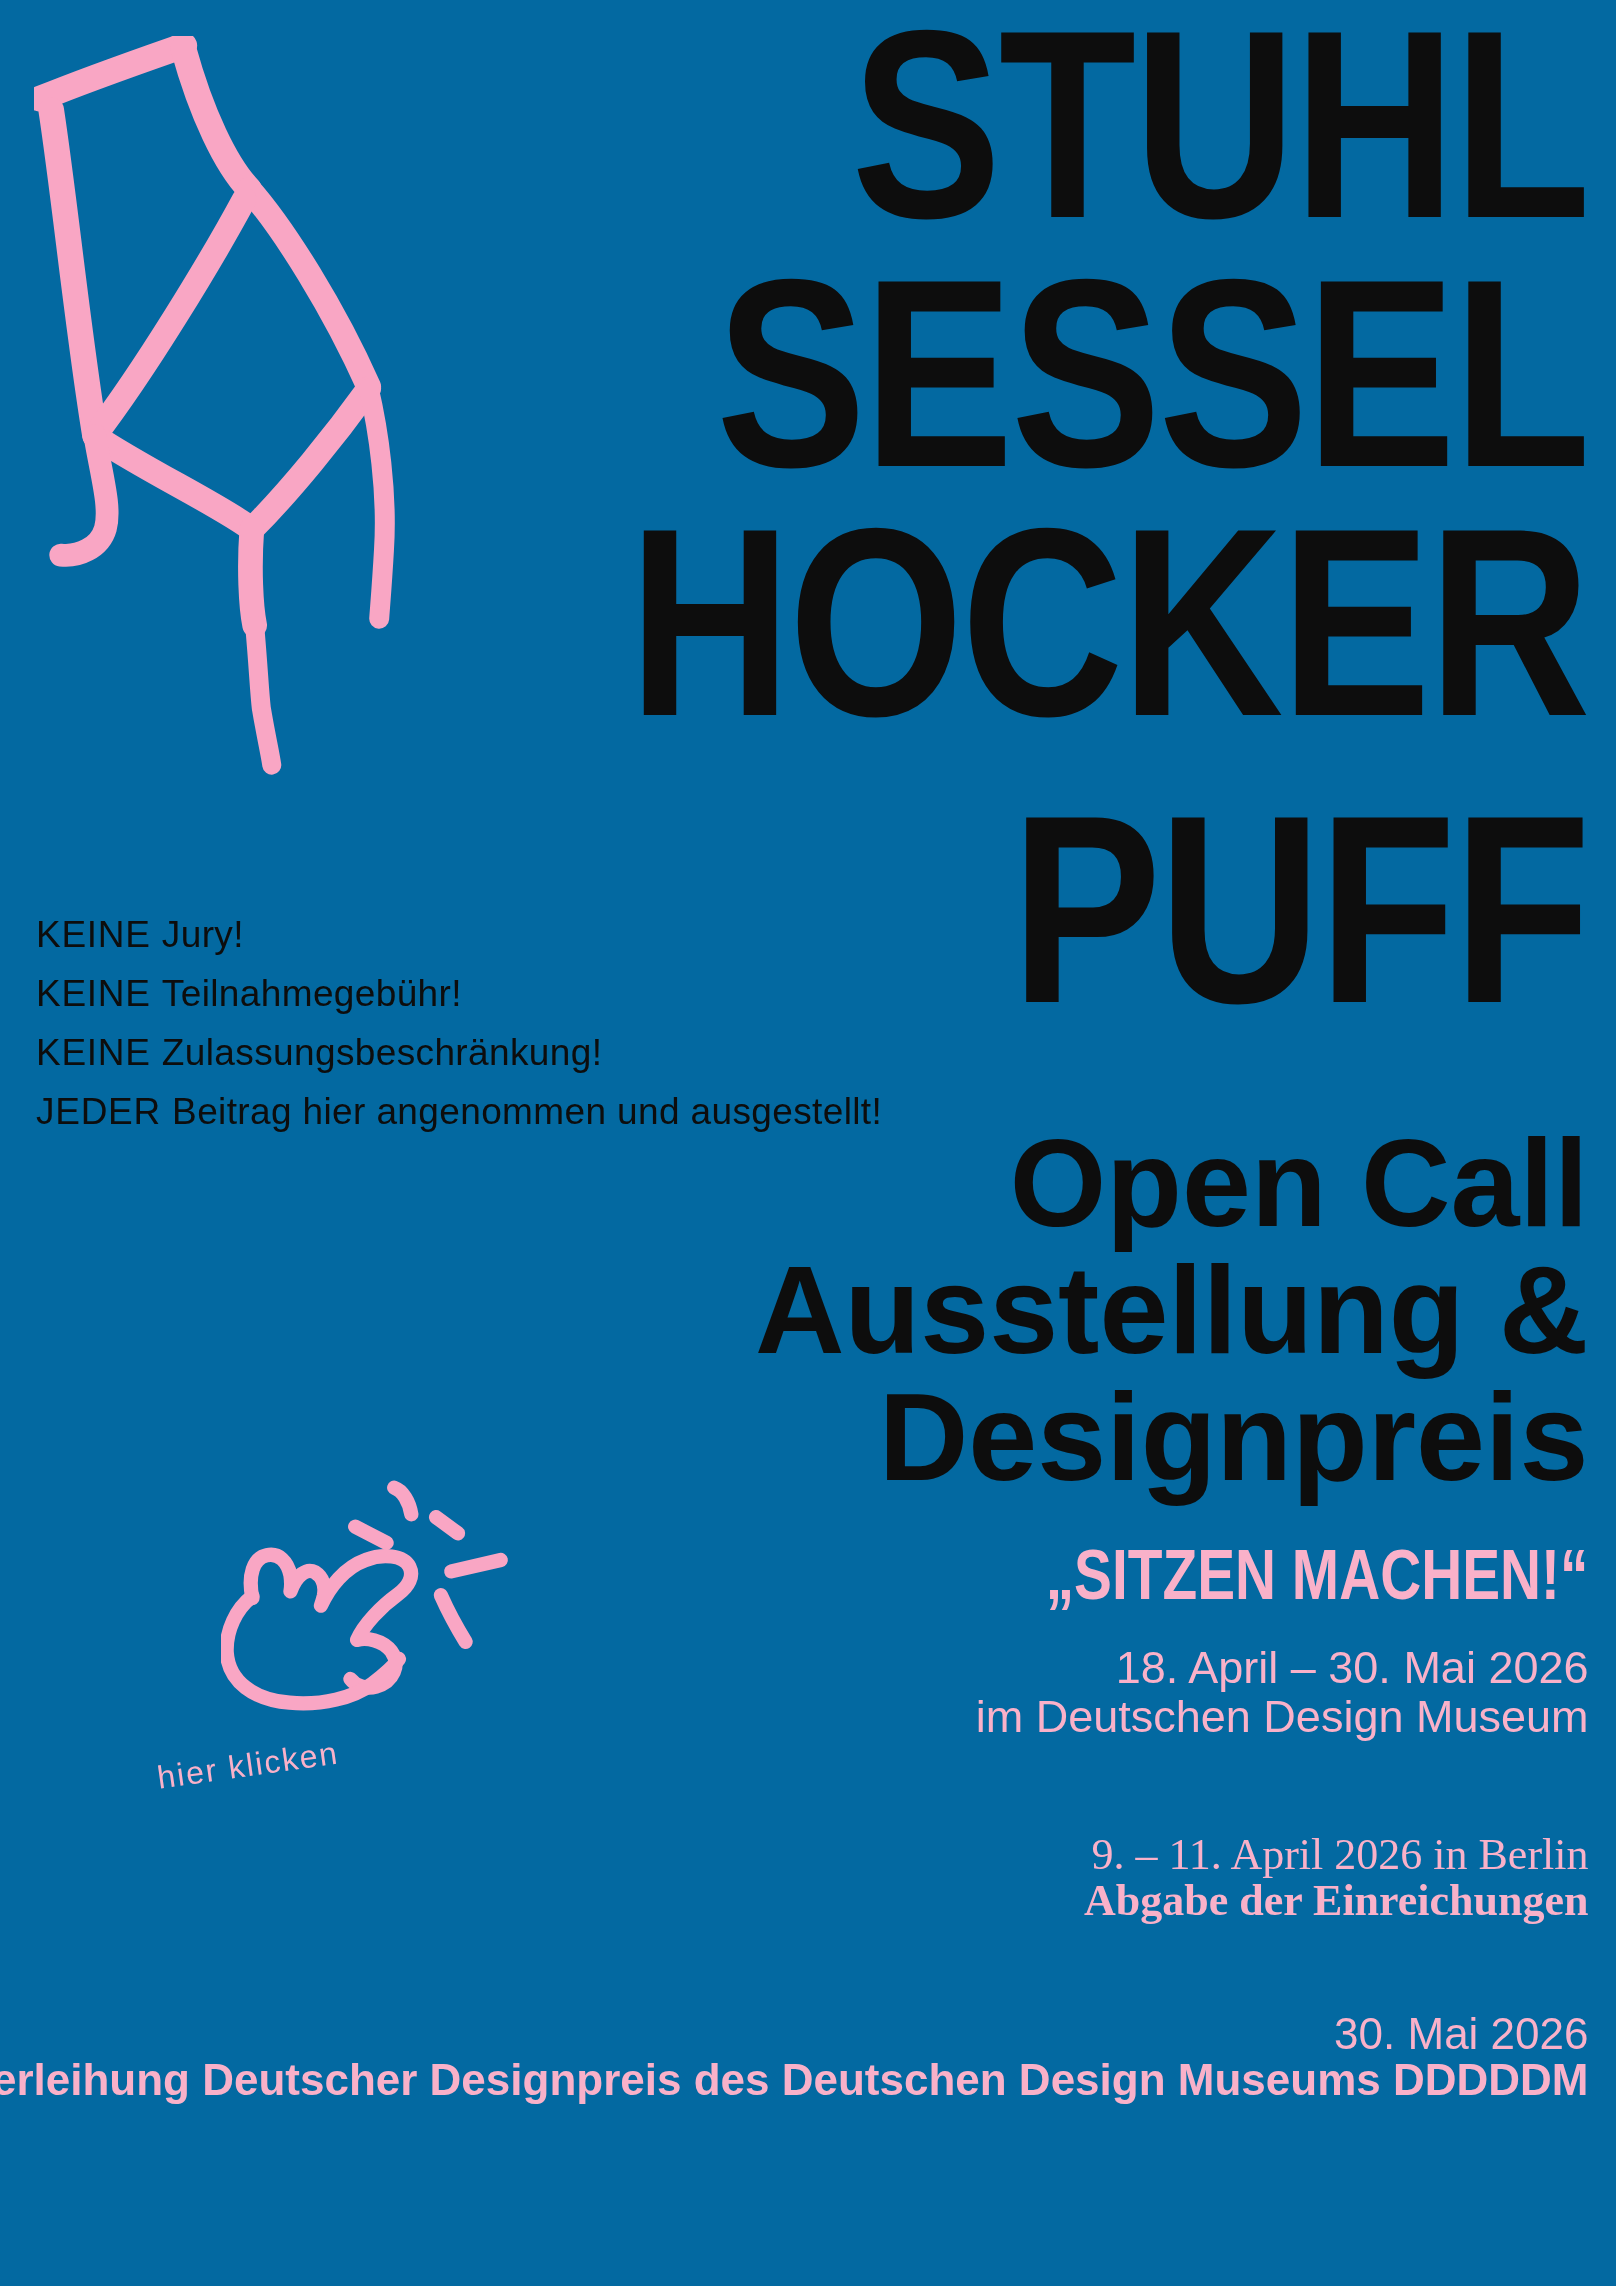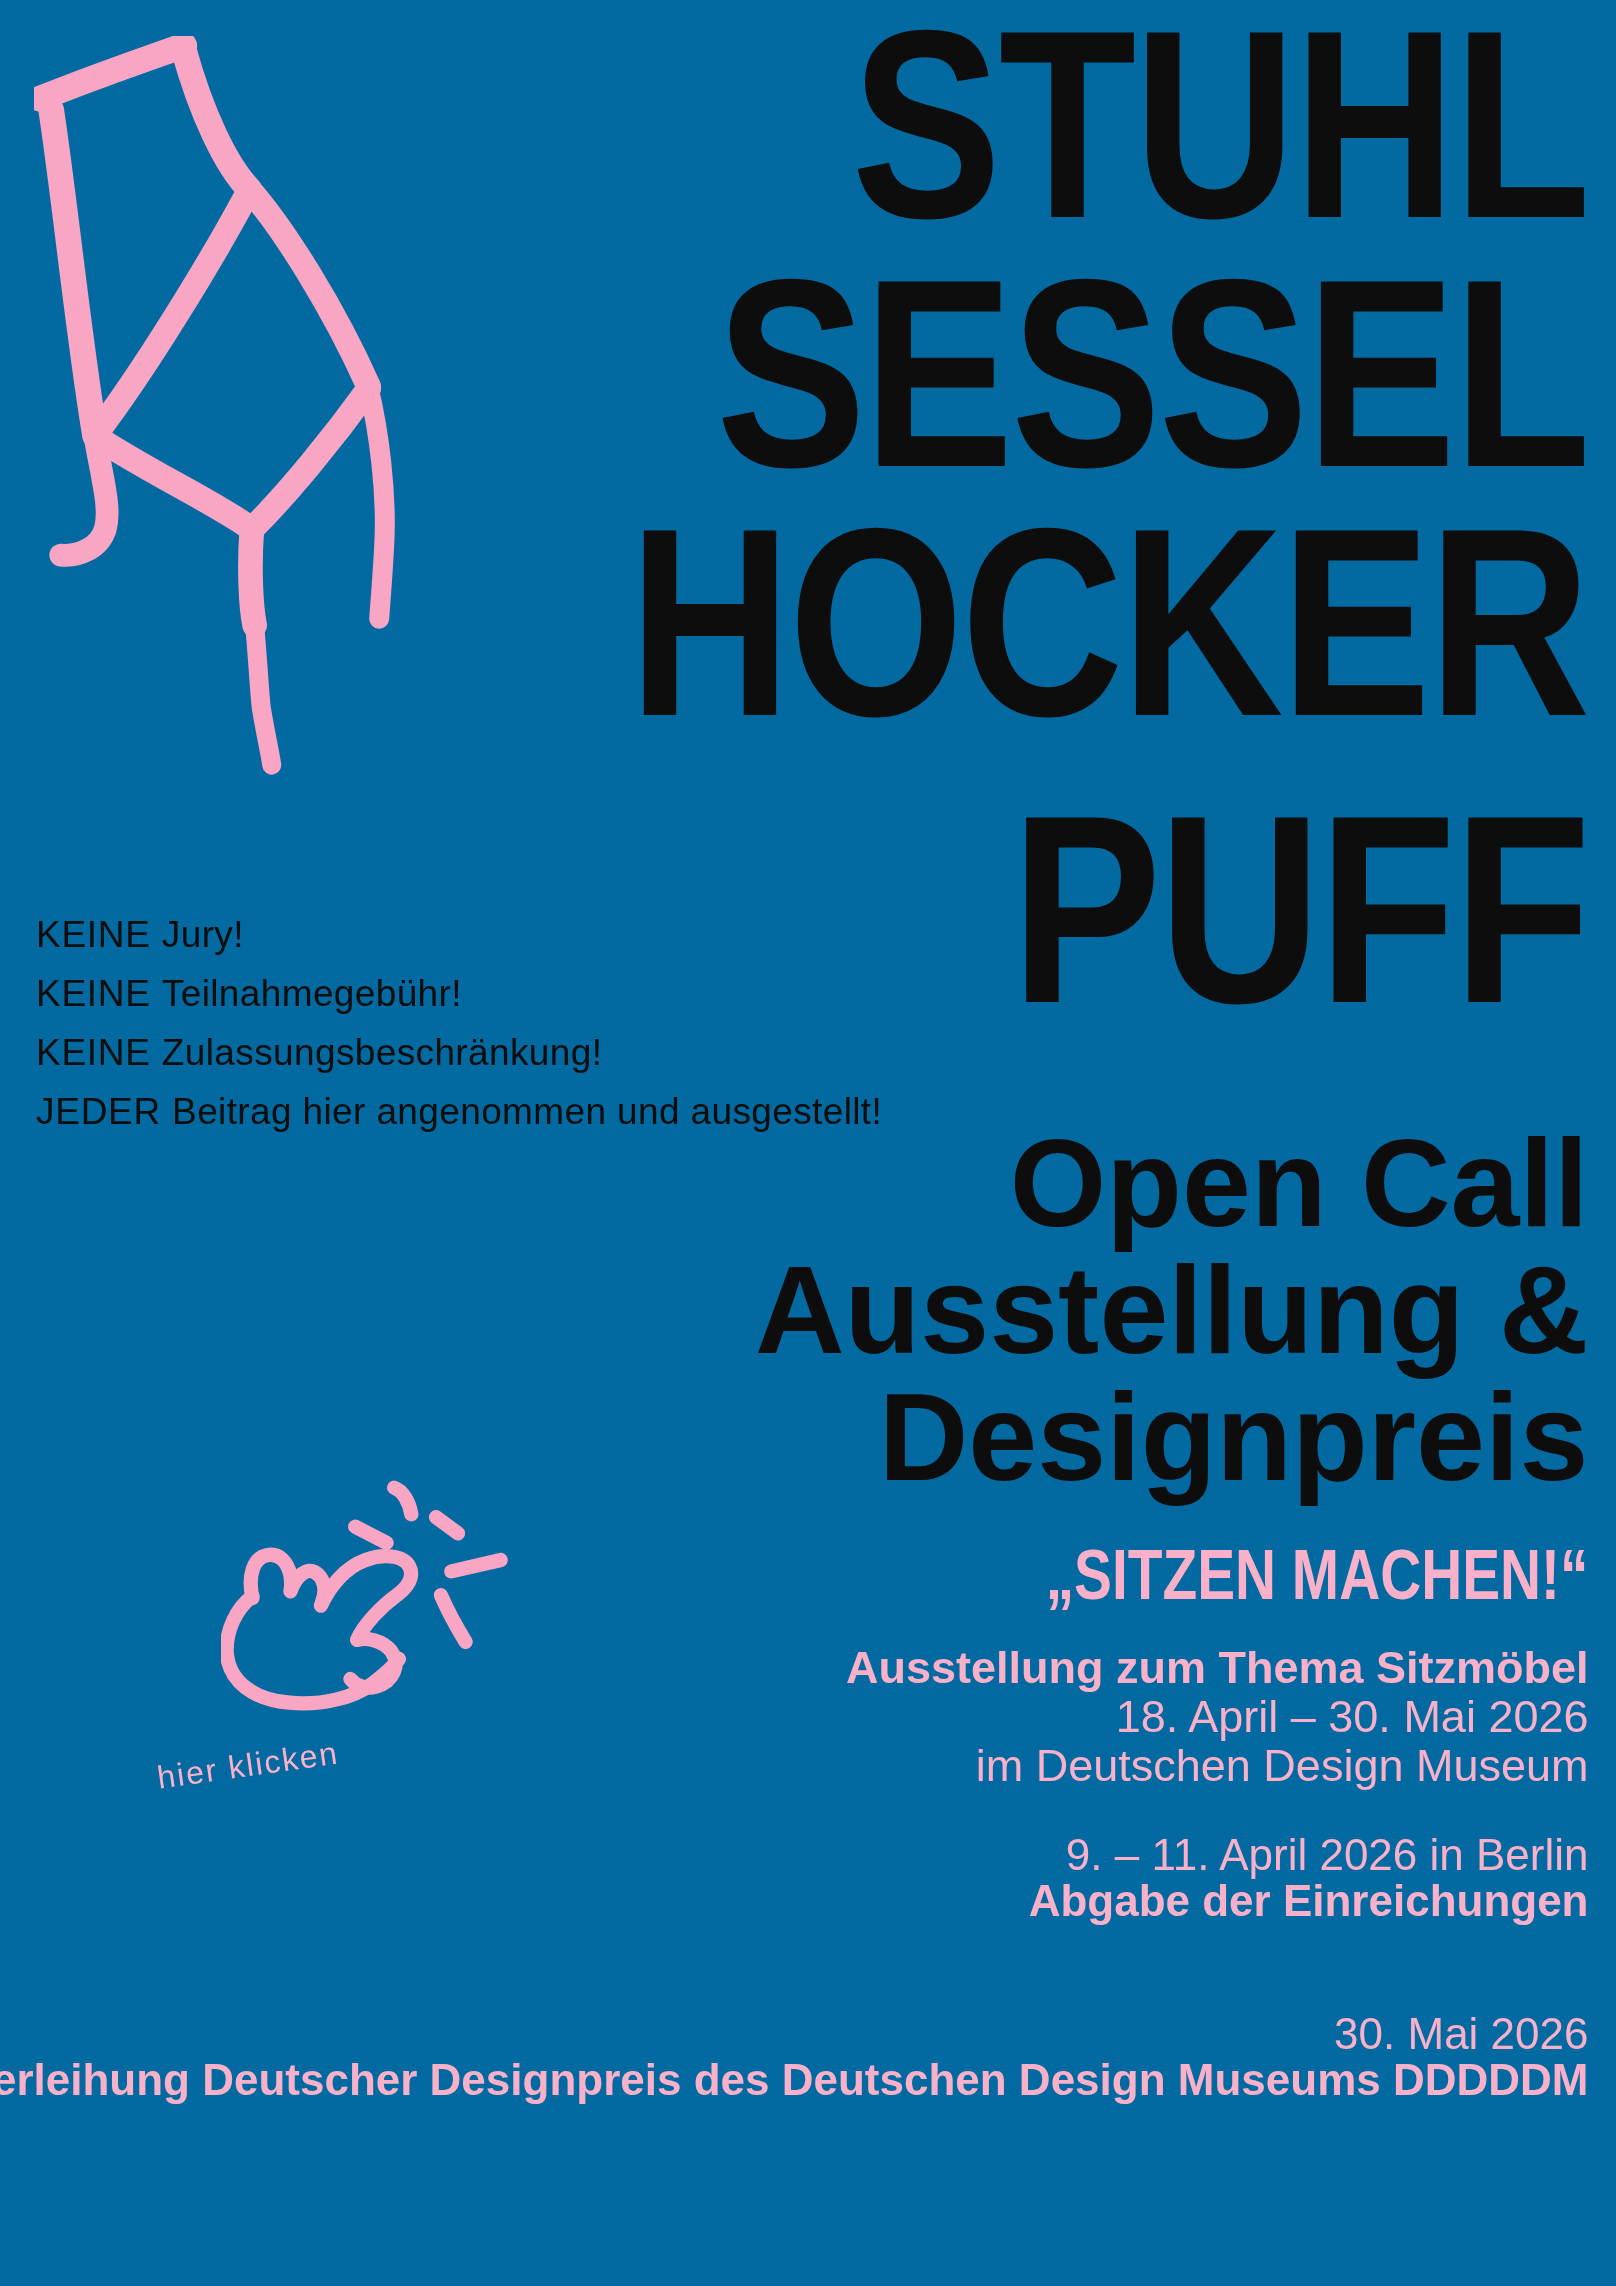--- a/index.html
+++ b/index.html
@@ -54,21 +54,21 @@
   }
   .event{
     position:absolute; right:28.5px;
     text-align:right;
     color:var(--pinkText,#F9B1C9);
     font-size:44px; line-height:46px;
     white-space:nowrap;
   }
   .event .bold{font-weight:bold;}
   .event-a{top:1643px; font-size:45px; line-height:49px;}
-  .event-b{top:1832px;}
+  .event-b{top:1832px;font-family:Liberation Serif, serif;}
   .event-c{top:2011px;}
 
   
   .hand{position:absolute; left:221px; top:1480px; width:295px; height:238px; cursor:pointer;}
   .click-hint{
     position:absolute; left:155px; top:1760px;
     font-size:32px; letter-spacing:1.9px;
     color:var(--pinkText,#F9B1C9);
     transform:rotate(-8deg); transform-origin:0 0;
     cursor:pointer; white-space:nowrap;
@@ -116,21 +116,20 @@
 
   <div class="subtitle">
     <div>Open Call</div>
     <div>Ausstellung &amp;</div>
     <div>Designpreis</div>
   </div>
 
   <div class="motto">„SITZEN MACHEN!“</div>
 
   <div class="event event-a">
-    <div class="bold">Ausstellung zum Thema Sitzmöbel</div>
     <div>18. April – 30. Mai 2026</div>
     <div>im Deutschen Design Museum</div>
   </div>
 
   <div class="event event-b">
     <div>9. – 11. April 2026 in Berlin</div>
     <div class="bold">Abgabe der Einreichungen</div>
   </div>
 
   <div class="event event-c">

